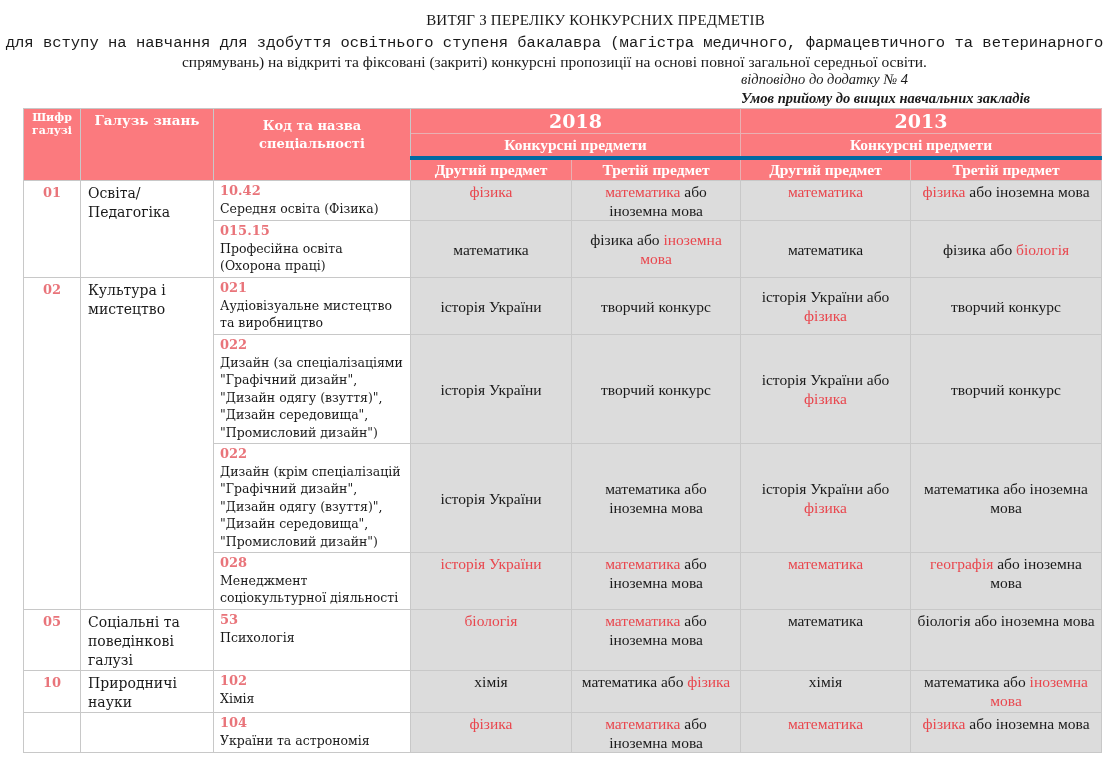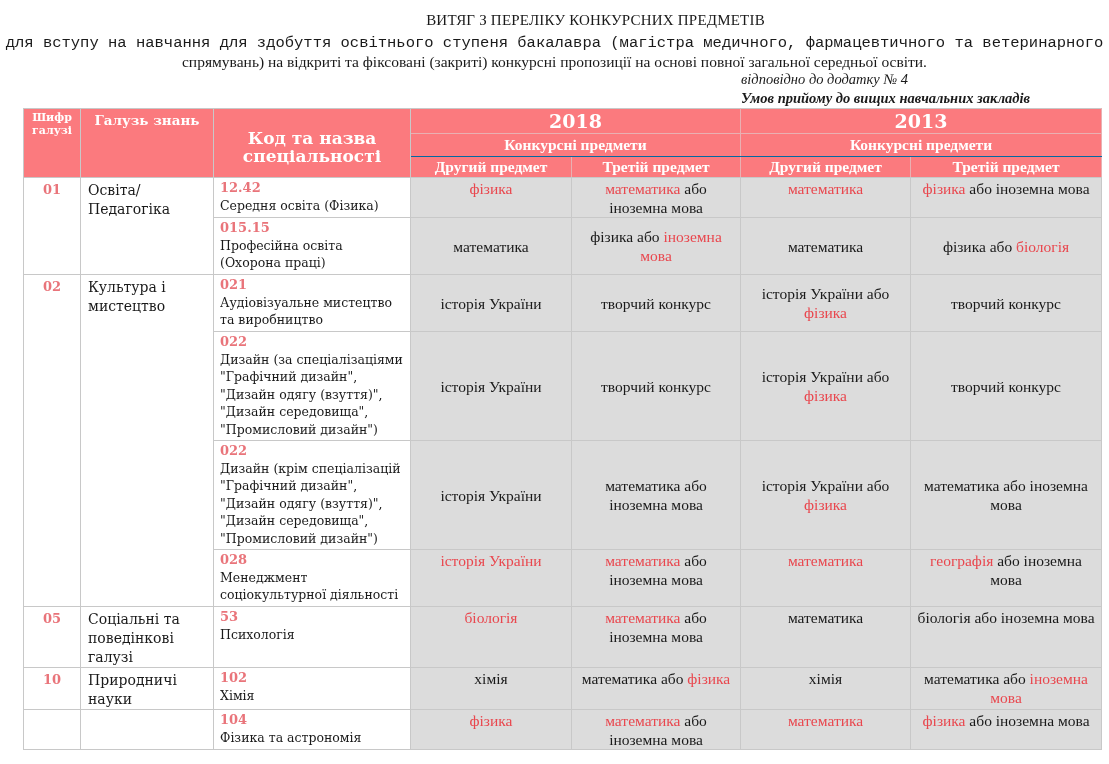--- a/index.html
+++ b/index.html
@@ -10,23 +10,23 @@
   .sub1 { top: 34px; font-family: Liberation Mono, monospace; font-size: 15.5px; }
   .sub2 { top: 53px; font-family: "Liberation Serif", serif; font-size: 15.5px; }
   .ref1 { position: absolute; top: 71px; left: 741px; font-family: "Liberation Serif", serif; font-style: italic; font-size: 14.5px; }
   .ref2 { position: absolute; top: 90px; left: 741px; font-family: "Liberation Serif", serif; font-style: italic; font-size: 14.5px; font-weight: bold; }
 
   table { position: absolute; left: 23px; top: 108px; border-collapse: collapse; table-layout: fixed; width: 1078px; }
   td, th { border: 1px solid #c8c8c8; padding: 0; vertical-align: top; }
   th { background: #fb7a7e; color: #ffffff; font-weight: bold; }
   th.c-shifr { font-family: "DejaVu Serif", serif; font-size: 11px; line-height: 13px; padding-top: 2px; }
   th.c-galuz { font-family: "DejaVu Serif", serif; font-size: 13.5px; padding-top: 3px; }
-  th.c-kod { font-family: "DejaVu Serif", serif; font-size: 17px; line-height: 18px; padding-top: 20px; }
+  th.c-kod { font-family: "DejaVu Serif", serif; font-size: 13px; line-height: 18px; padding-top: 8px; }
   th.year { font-family: "DejaVu Serif", serif; font-size: 19px; height: 24px; vertical-align: middle; border-bottom: 1px solid #e9b0b2; }
-  th.subh { font-family: "Liberation Serif", serif; font-size: 15.5px; height: 22px; vertical-align: middle; border-bottom: 1px solid #0369a1; }
+  th.subh { font-family: "Liberation Serif", serif; font-size: 15.5px; height: 22px; vertical-align: middle; border-bottom: 4px solid #0369a1; }
   th.colh { font-family: "Liberation Serif", serif; font-size: 15.5px; height: 20px; vertical-align: middle; }
   th.year, th.subh, th.colh { border-left: 1px solid #e9b0b2; border-right: 1px solid #e9b0b2; }
 
   td.shifr { text-align: center; color: #e9747a; font-weight: bold; font-size: 13px; padding-top: 4px; }
   td.galuz { font-size: 14px; line-height: 19px; padding: 3px 6px 0 7px; }
   td.kod { font-size: 12.5px; line-height: 17.5px; padding: 1px 4px 2px 6px; }
   td.kod .code { color: #e9747a; font-weight: bold; font-size: 13px; display: block; }
   td.subj { background: #dcdcdc; text-align: center; vertical-align: middle;
             font-family: "Liberation Serif", serif; font-size: 15.5px; line-height: 19px; padding: 0 6px; }
   td.subj.top { vertical-align: top; padding-top: 1px; }
@@ -73,21 +73,21 @@
       <th class="colh">Другий предмет</th>
       <th class="colh">Третій предмет</th>
       <th class="colh">Другий предмет</th>
       <th class="colh">Третій предмет</th>
     </tr>
   </thead>
   <tbody id="tbody">
       <tr style="height: 37px;">
         <td class="shifr" rowspan="2">01</td>
         <td class="galuz" rowspan="2">Освіта/ Педагогіка</td>
-        <td class="kod"><span class="code">12.42</span><span>Середня освіта (Фізика)</span></td>
+        <td class="kod"><span class="code">10.42</span><span>Середня освіта (Фізика)</span></td>
         <td class="subj top"><span class="hl">фізика</span></td>
         <td class="subj top"><span class="hl">математика</span><span> або іноземна мова</span></td>
         <td class="subj top"><span class="hl">математика</span></td>
         <td class="subj top"><span class="hl">фізика</span><span> або іноземна мова</span></td>
       </tr>
       <tr style="height: 57px;">
         <td class="kod"><span class="code">015.15</span><span>Професійна освіта (Охорона праці)</span></td>
         <td class="subj"><span>математика</span></td>
         <td class="subj"><span>фізика або </span><span class="hl">іноземна мова</span></td>
         <td class="subj"><span>математика</span></td>
@@ -137,20 +137,20 @@
         <td class="galuz" rowspan="1">Природничі науки</td>
         <td class="kod"><span class="code">102</span><span>Хімія</span></td>
         <td class="subj top"><span>хімія</span></td>
         <td class="subj top"><span>математика або </span><span class="hl">фізика</span></td>
         <td class="subj top"><span>хімія</span></td>
         <td class="subj top"><span>математика або </span><span class="hl">іноземна мова</span></td>
       </tr>
       <tr style="height: 38px;">
         <td class="shifr" rowspan="1"></td>
         <td class="galuz" rowspan="1"></td>
-        <td class="kod"><span class="code">104</span><span>Фізика та астрономія</span></td>
+        <td class="kod"><span class="code">104</span><span>України та астрономія</span></td>
         <td class="subj top"><span class="hl">фізика</span></td>
         <td class="subj top"><span class="hl">математика</span><span> або іноземна мова</span></td>
         <td class="subj top"><span class="hl">математика</span></td>
         <td class="subj top"><span class="hl">фізика</span><span> або іноземна мова</span></td>
       </tr>
     </tbody>
 </table>
 
 </body></html>

